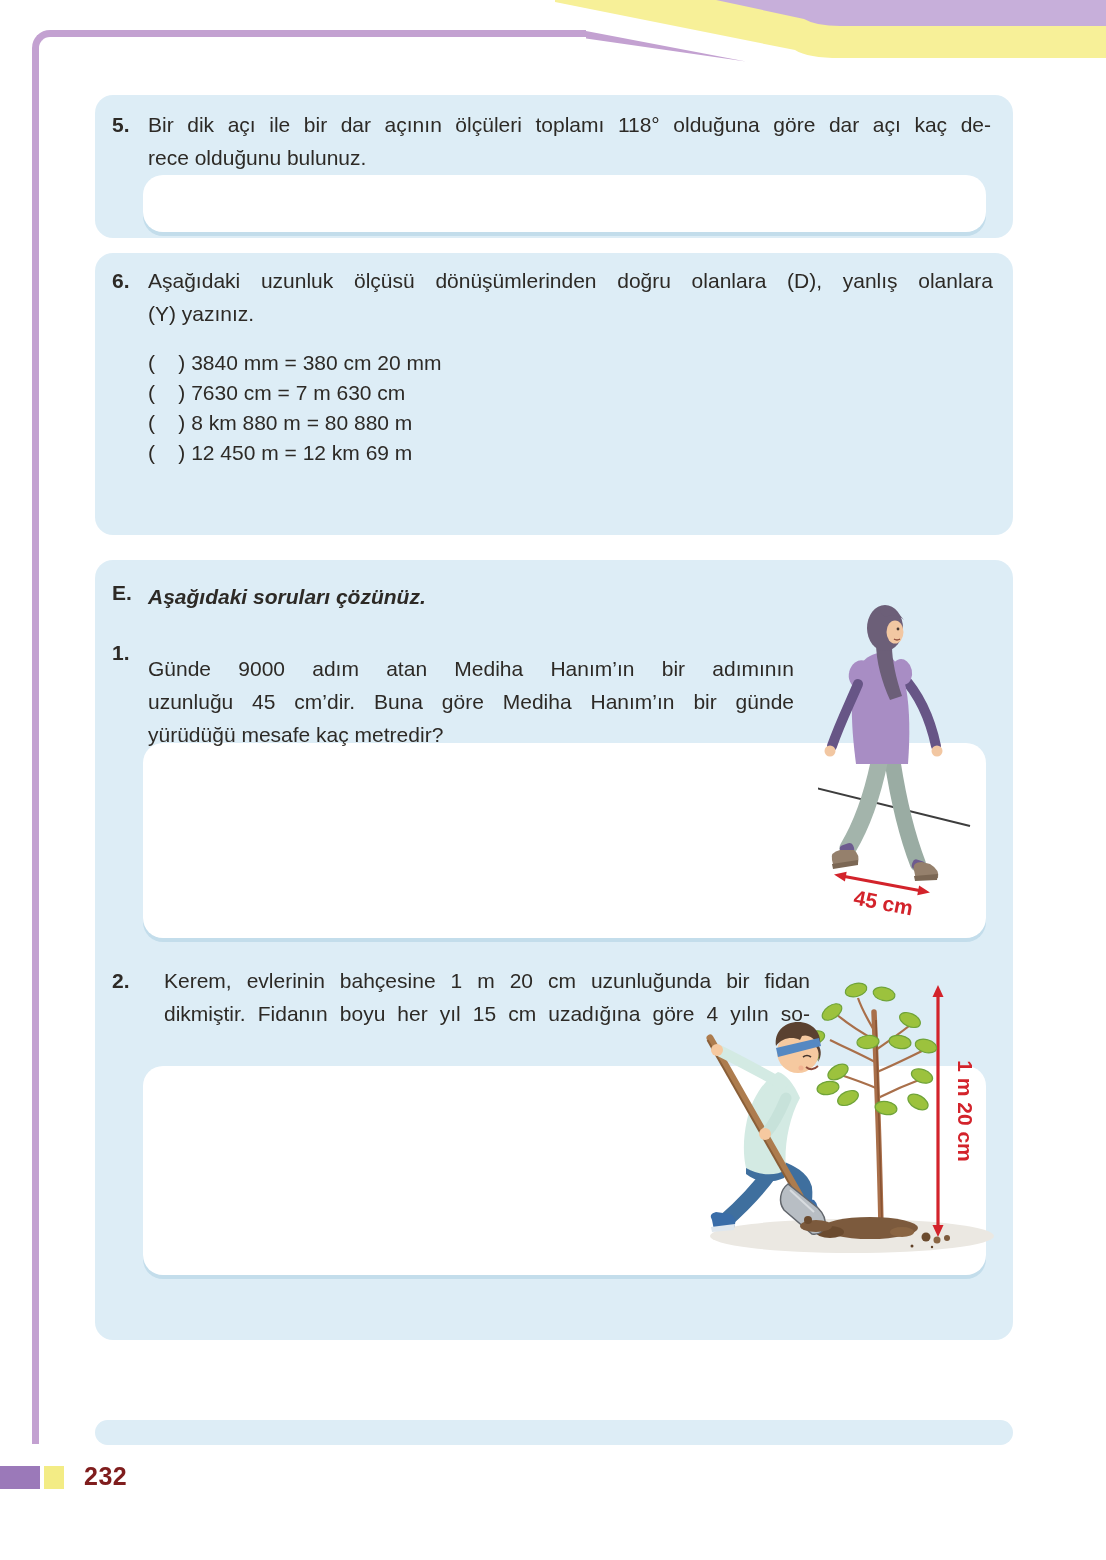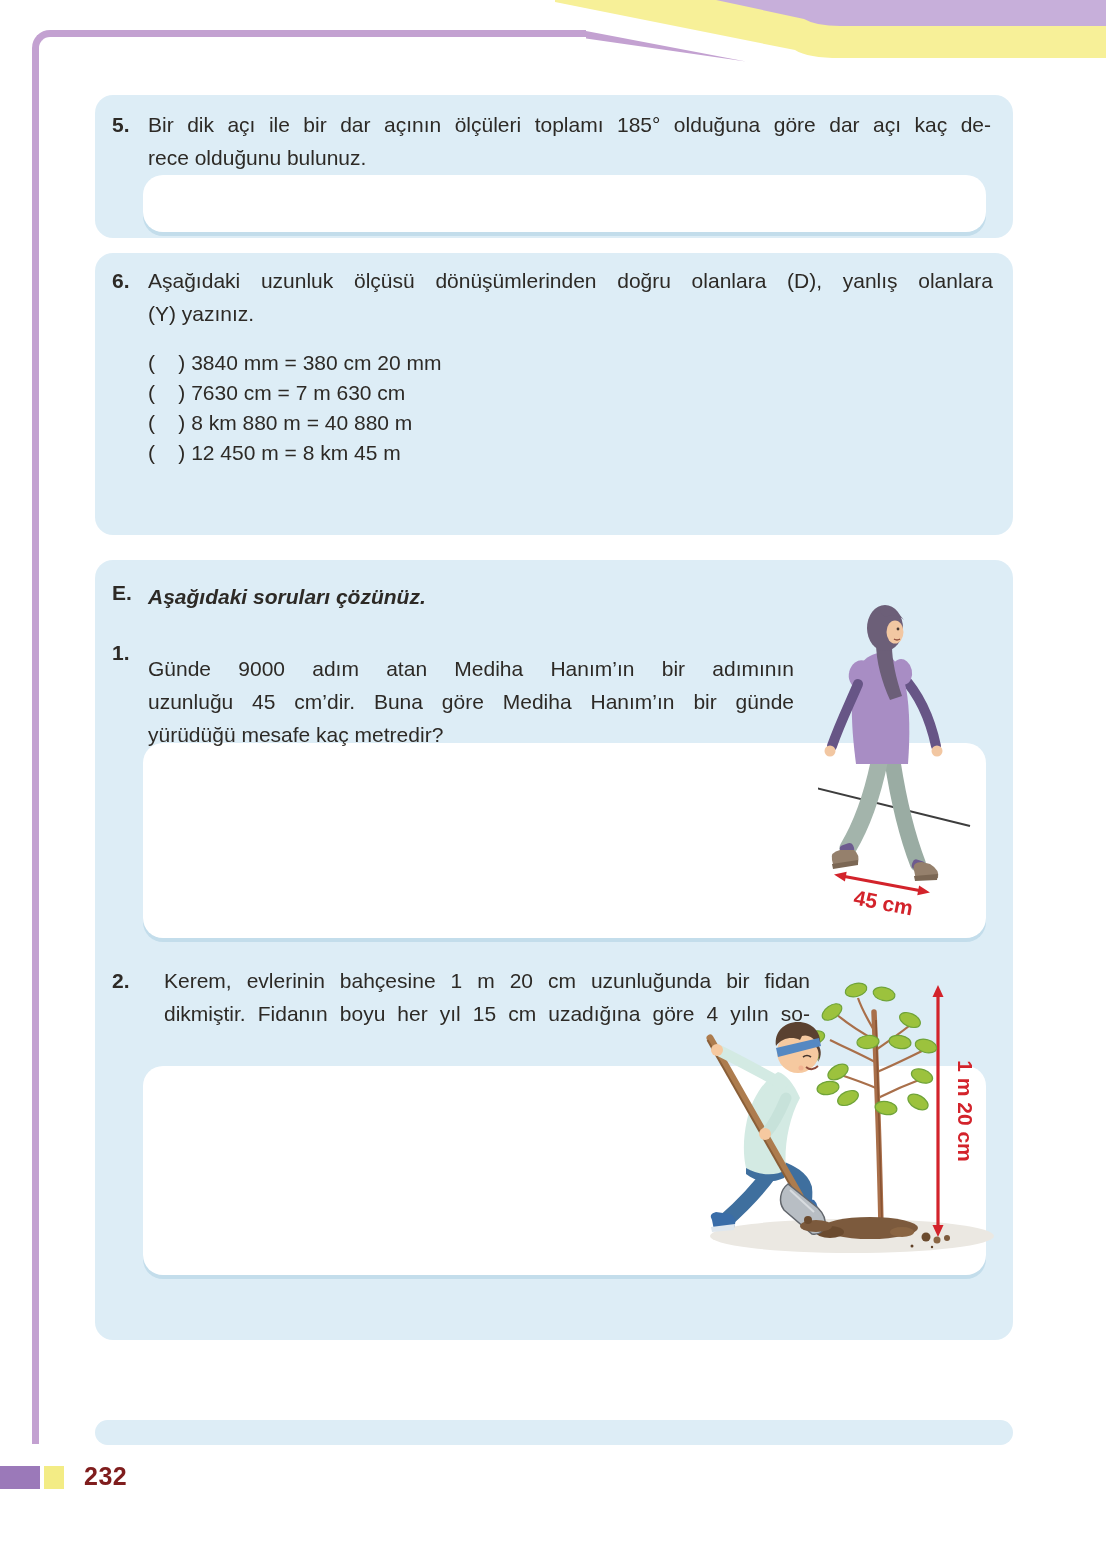--- a/index.html
+++ b/index.html
@@ -39,37 +39,37 @@
     <path d="M555,0 L1106,0 L1106,58 L840,58 Q808,58 795,50 L555,2 Z" fill="#f7f098"></path>
     <path d="M716,0 L1106,0 L1106,26 L840,26 Q816,26 804,19 L716,0 Z" fill="#c7afda"></path>
     <polygon points="586,31 746,61.5 586,38.5" fill="#c3a1d1"></polygon>
   </svg>
 
   <div class="pborder"></div>
 
   <section class="box" style="left:95px;top:95px;width:918px;height:143px;">
     <div class="qnum" style="left:17px;top:13px;">5.</div>
     <div class="qtext" style="left:53px;top:13px;width:843px;">
-      <div class="line stretch">Bir dik açı ile bir dar açının ölçüleri toplamı 185° olduğuna göre dar açı kaç de-</div>
+      <div class="line stretch">Bir dik açı ile bir dar açının ölçüleri toplamı 118° olduğuna göre dar açı kaç de-</div>
       <div class="line">rece olduğunu bulunuz.</div>
     </div>
     <div class="answer" style="left:48px;top:80px;width:843px;height:57px;"></div>
   </section>
 
   <section class="box" style="left:95px;top:253px;width:918px;height:282px;">
     <div class="qnum" style="left:17px;top:11px;">6.</div>
     <div class="qtext" style="left:53px;top:11px;width:845px;">
       <div class="line stretch">Aşağıdaki uzunluk ölçüsü dönüşümlerinden doğru olanlara (D), yanlış olanlara</div>
       <div class="line">(Y) yazınız.</div>
     </div>
     <div class="items" style="left:53px;top:93px;">
       <div class="item">(    ) 3840 mm = 380 cm 20 mm</div>
       <div class="item">(    ) 7630 cm = 7 m 630 cm</div>
-      <div class="item">(    ) 8 km 880 m = 40 880 m</div>
-      <div class="item">(    ) 12 450 m = 8 km 45 m</div>
+      <div class="item">(    ) 8 km 880 m = 80 880 m</div>
+      <div class="item">(    ) 12 450 m = 12 km 69 m</div>
     </div>
   </section>
 
   <section class="box" style="left:95px;top:560px;width:918px;height:780px;">
 
     <div class="etitle" style="left:17px;top:16px;">E.</div>
     <div class="etitle" style="left:53px;top:20px;font-style:italic;">Aşağıdaki soruları çözünüz.</div>
 
     <div class="qnum" style="left:17px;top:76px;">1.</div>
     <div class="qtext" style="left:53px;top:92px;width:646px;">

